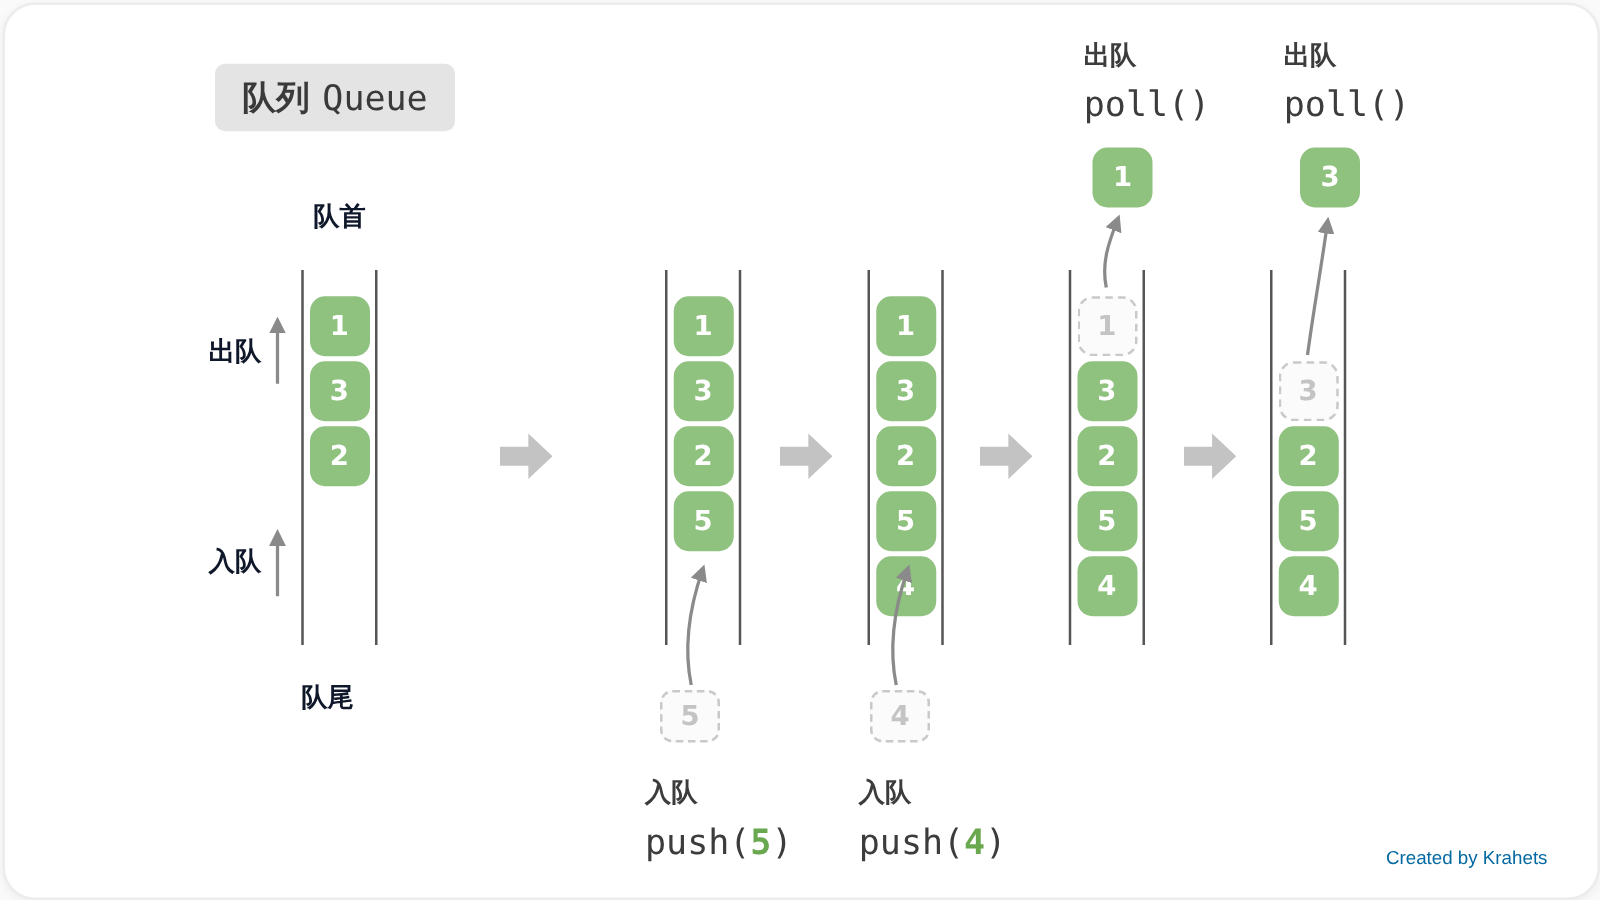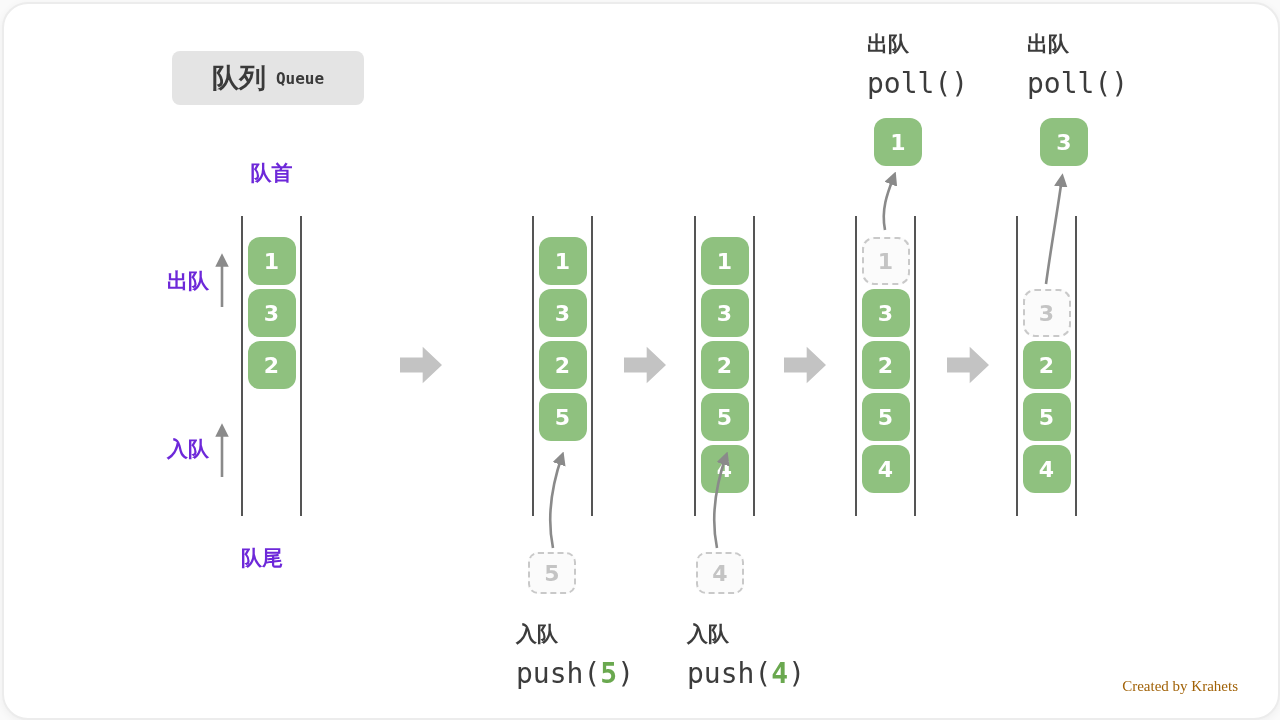--- a/index.html
+++ b/index.html
@@ -5,24 +5,24 @@
   html,body{margin:0;padding:0;background:#fafafa;width:1280px;height:720px;overflow:hidden;
     font-family:"Liberation Sans",sans-serif;}
   .card{position:absolute;left:2px;top:2px;width:1274px;height:714px;background:#ffffff;
     border:2px solid #ececec;border-radius:26px;box-shadow:0 2px 8px rgba(0,0,0,.05);}
   .abs{position:absolute;}
 
   
   .badge{left:168px;top:47px;width:192px;height:54px;background:#e4e4e4;border-radius:8px;
     display:flex;align-items:center;justify-content:center;gap:10px;color:#3a3a3a;}
   .badge .zh{font-size:27px;font-weight:700;}
-  .badge .en{font-family:"DejaVu Sans Mono",monospace;font-size:16px;font-weight:700;}
+  .badge .en{font-family:"DejaVu Sans Mono",monospace;font-size:28px;font-weight:400;}
 
   
-  .lbl{color:#6d28d9;font-weight:700;font-size:21px;white-space:nowrap;}
+  .lbl{color:#0f172a;font-weight:700;font-size:21px;white-space:nowrap;}
   .lbl-front{left:237px;top:155px;width:61px;text-align:center;}
   .lbl-rear{left:237px;top:540px;width:61px;text-align:left;}
   .lbl-deq{left:163px;top:263px;}
   .lbl-enq{left:163px;top:431px;}
 
   
   .column{top:212px;width:61px;height:300px;position:absolute;
     border-left:2px solid #555;border-right:2px solid #555;box-sizing:border-box;}
 
   .cell{position:absolute;left:50%;transform:translateX(-50%);width:48px;height:48px;
@@ -44,22 +44,22 @@
   
   .block-arrow{position:absolute;width:42px;height:38px;background:#c3c3c3;
     clip-path:polygon(0% 30%,54% 30%,54% 2%,100% 50%,54% 98%,54% 70%,0% 70%);}
 
   
   .op{position:absolute;color:#3c3c3c;}
   .op .line1{font-size:21px;font-weight:600;margin-bottom:9px;}
   .op .line2{font-family:"DejaVu Sans Mono",monospace;font-size:28px;font-weight:500;}
   .op .arg{color:#6aa84f;font-weight:700;}
 
-  .watermark{position:absolute;right:40px;top:674px;color:#a16207;
-    font-family:Liberation Serif, serif;font-size:15px;margin-left:21px;}
+  .watermark{position:absolute;right:40px;top:674px;color:#0369a1;
+    font-family:Liberation Sans, sans-serif;font-size:15px;margin-left:21px;}
 
   svg.overlay{position:absolute;left:0;top:0;pointer-events:none;}
 </style>
 </head>
 <body>
 
 <div class="card">
 
   <div class="abs badge">
     <span class="zh">队列</span>

